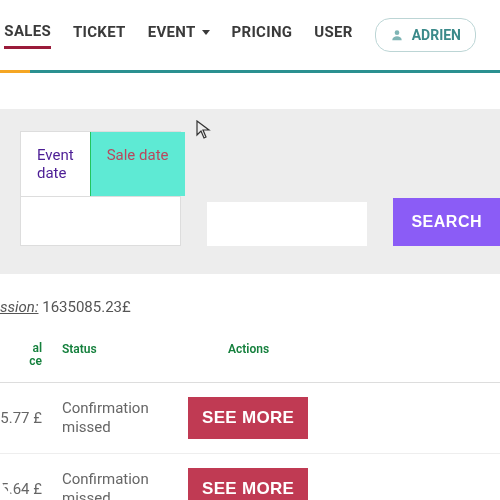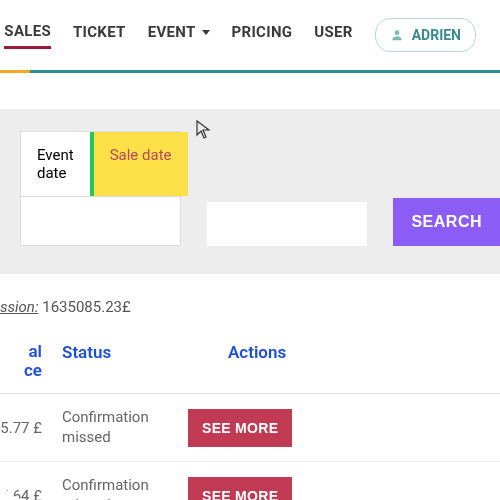--- a/index.html
+++ b/index.html
@@ -70,27 +70,27 @@
 }
 .tabbox {
   background: #fff;
   border: 1px solid #ddd;
   width: 190px;
 }
 .tab-row { display: flex; border-bottom: 1px solid #ddd; }
 .tab {
   padding: 14px 16px;
   font-size: 15px;
-  color: #000000;
+  color: #4c1d95;
   cursor: pointer;
 }
 .tab.inactive {
   color: #b9475e;
-  background: #fde047;
-  border-left: 4px solid #22c55e;
+  background: #5eead4;
+  border-left: 1px solid #22c55e;
   flex-shrink: 0;
 }
 .tab.active { background: #fff; }
 .tab-body { height: 48px; }
 .plain-input {
   background: #fff;
   border: none;
   height: 44px;
   width: 160px;
 }
@@ -111,42 +111,42 @@
   color: #555;
 }
 .summary .label { font-style: italic; text-decoration: underline; }
 .table { width: 100%; }
 .thead {
   display: flex;
   border-bottom: 1px solid #ddd;
   padding: 16px 0 14px 0;
 }
 .th {
-  color: #1d4ed8;
-  font-size: 17px;
+  color: #15803d;
+  font-size: 12px;
   font-weight: 600;
 }
 .col-price { width: 50px; text-align: right; padding-right: 8px; }
 .col-status { width: 130px; padding-left: 12px; }
 .col-actions { width: 130px; padding-left: 8px; margin-left: 40px; }
 .trow {
   display: flex;
   align-items: center;
   border-bottom: 1px solid #eee;
   padding: 14px 0;
 }
 .td-price { width: 50px; text-align: right; color: #666; font-size: 15px; padding-right: 8px; }
 .td-status { width: 130px; color: #666; font-size: 15px; padding-left: 12px; line-height: 1.3; }
 .td-actions { width: 130px; padding-left: 8px; }
 .see-more {
   background: #c03a53;
   color: #fff;
   border: none;
   font-weight: 700;
-  font-size: 14px;
+  font-size: 17px;
   padding: 11px 14px;
   letter-spacing: 0.3px;
   cursor: pointer;
 }
 .cursor-pointer {
   position: absolute;
   left: 196px;
   top: 120px;
   width: 16px;
   height: 20px;

